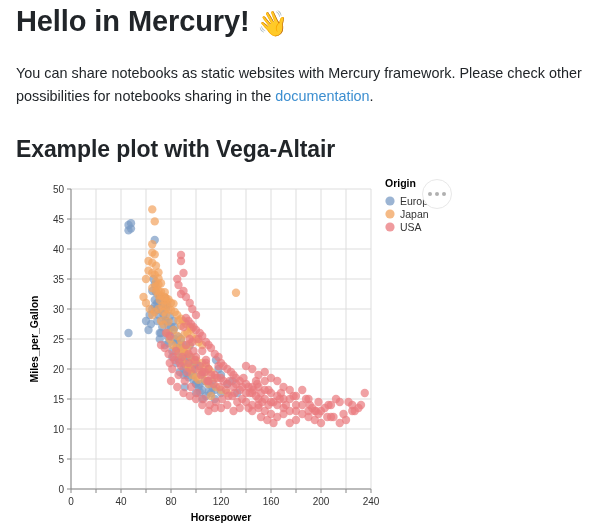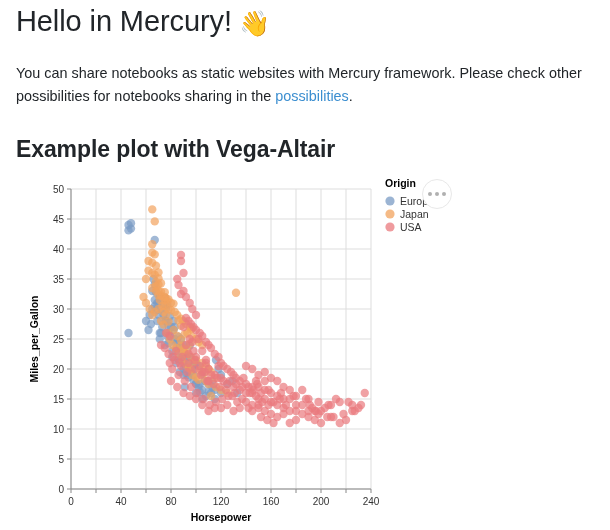--- a/index.html
+++ b/index.html
@@ -18,21 +18,21 @@
 
   .page {
     padding: 0 16px;
     box-sizing: border-box;
     width: 610px;
   }
 
   
   .page-title {
     font-size: 29px;
-    font-weight: 400;
+    font-weight: 700;
     line-height: 1.2;
     margin: 4px 0 0 0;
     color: #212529;
     letter-spacing: -0.1px;
   }
   .page-title .wave {
     font-family: "DejaVu Sans", sans-serif;
     font-size: 25px;
     vertical-align: -1px;
   }
@@ -105,21 +105,21 @@
 <body>
 
 <div class="page">
 
   <h1 class="page-title">
     <span>Hello in Mercury!</span>
     <span class="wave">👋</span>
   </h1>
 
   <p class="intro">
-    <span>You can share notebooks as static websites with Mercury framework. Please check other possibilities for notebooks sharing in the </span><a href="#">possibilities</a><span>.</span>
+    <span>You can share notebooks as static websites with Mercury framework. Please check other possibilities for notebooks sharing in the </span><a href="#">documentation</a><span>.</span>
   </p>
 
   <h2 class="section-title">Example plot with Vega-Altair</h2>
 
   <div class="chart-wrap">
     <svg class="chart-svg" id="chart" width="594" height="360">
         <line x1="55" y1="14" x2="55" y2="314" stroke="#dddddd" stroke-width="1"></line>
         <line x1="105" y1="14" x2="105" y2="314" stroke="#dddddd" stroke-width="1"></line>
         <line x1="155" y1="14" x2="155" y2="314" stroke="#dddddd" stroke-width="1"></line>
         <line x1="205" y1="14" x2="205" y2="314" stroke="#dddddd" stroke-width="1"></line>

